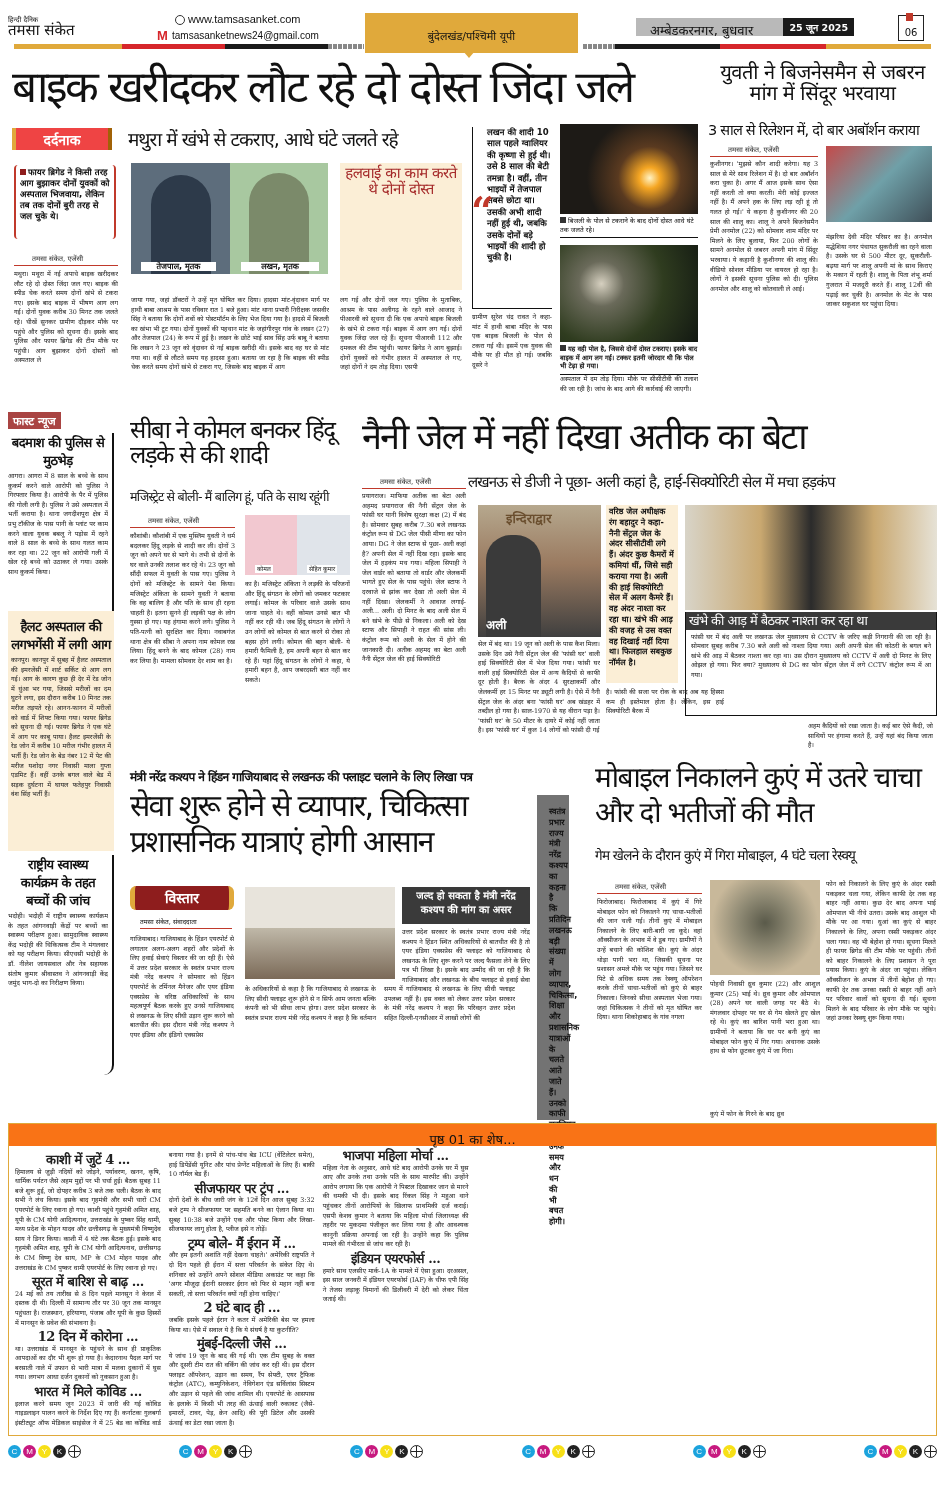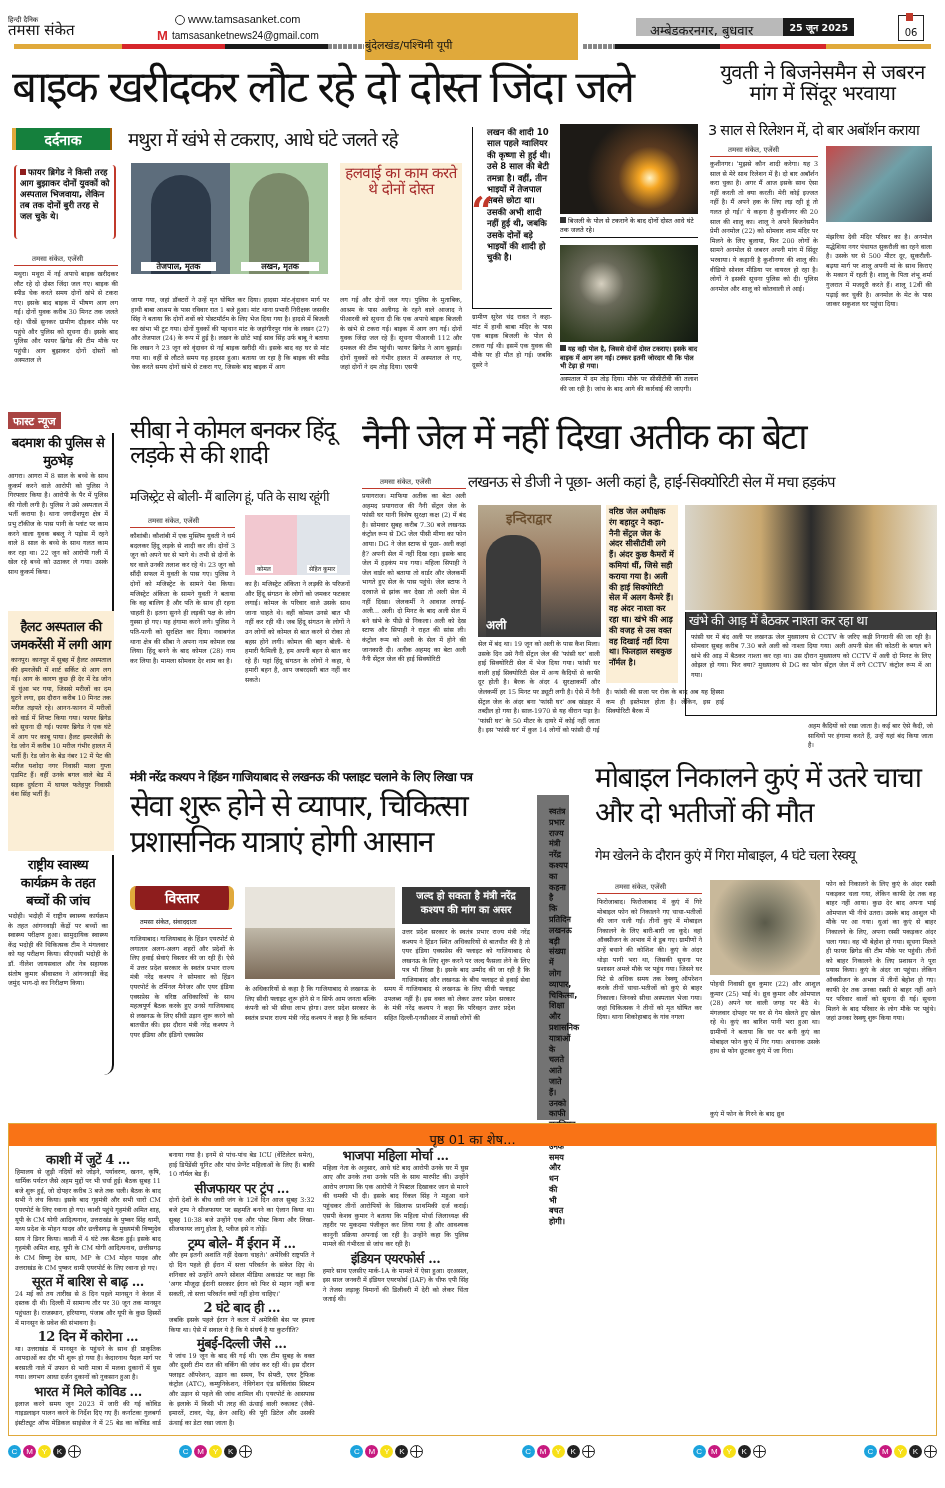--- a/index.html
+++ b/index.html
@@ -17,21 +17,21 @@
 </head>
 <body>
 
 <div class="abs" style="left:0;top:0;width:945px;height:50px">
   <div class="abs" style="left:8px;top:15px;font-size:7px">हिन्दी दैनिक</div>
   <div class="abs hl" style="left:8px;top:23px;font-size:15px;letter-spacing:0">तमसा संकेत</div>
   <div class="abs" style="left:175px;top:15px;width:10px;height:10px;border:1.5px solid #333;border-radius:50%"></div>
   <div class="abs" style="left:188px;top:13px;font-size:11px;font-family:'Liberation Sans',sans-serif">www.tamsasanket.com</div>
   <div class="abs" style="left:157px;top:28px;font-weight:bold;font-size:13px;color:#d6262b;font-family:'Liberation Sans',sans-serif">M</div>
   <div class="abs" style="left:172px;top:30px;font-size:10px;font-family:'Liberation Sans',sans-serif">tamsasanketnews24@gmail.com</div>
-  <div class="abs" style="left:365px;top:13px;width:213px;height:47px;background:#e0a93b;text-align:left;padding-top:24px;font-size:11px">
+  <div class="abs" style="left:365px;top:13px;width:213px;height:40px;background:#e0a93b;text-align:center;padding-top:15px;font-size:11px">
     <span>बुंदेलखंड/पश्चिमी यूपी</span>
   </div>
   <div class="abs" style="left:463px;top:51px;width:0;height:0;border-left:6px solid transparent;border-right:6px solid transparent;border-top:7px solid #e0a93b"></div>
   <div class="abs" style="left:636px;top:18px;width:218px;height:18px;background:#b9b9b9;display:flex">
     <span style="font-size:13px;padding:3px 14px;flex:1">अम्बेडकरनगर, बुधवार</span>
     <span style="font-size:9.5px;padding:3px 6px;background:#1a1a1a;color:#fff;font-weight:bold">25 जून 2025</span>
   </div>
   <div class="abs" style="left:898px;top:15px;width:26px;height:26px;border:1px solid #222;font-size:10px;text-align:center;padding-top:11px">
     <span>06</span>
   </div>
@@ -46,21 +46,21 @@
   <div class="abs" style="left:583px;top:44px;width:348px;height:5px;display:flex">
     <div style="flex:0.3;background:repeating-linear-gradient(90deg,#888 0 4px,#fff 4px 5px)"></div>
       <div style="flex:1;background:#1a1a1a"></div>
       <div style="flex:1;background:#d6262b"></div>
       <div style="flex:1;background:#e0a93b"></div>
   </div>
 </div>
 
 <div class="abs hl" style="left:12px;top:64px;width:690px;font-size:44px;letter-spacing:-2.5px;white-space:nowrap">बाइक खरीदकर लौट रहे दो दोस्त जिंदा जले</div>
 
-<div class="abs" style="left:12px;top:128px;width:100px;height:22px;background:#15803d;border-left:4px solid #e0a93b;border-right:2px solid #a16207;color:#fff;font-weight:bold;font-size:14px;text-align:center;padding-top:2px">
+<div class="abs" style="left:12px;top:128px;width:100px;height:22px;background:#ef4444;border-left:4px solid #e0a93b;border-right:4px solid #a16207;color:#fff;font-weight:bold;font-size:14px;text-align:center;padding-top:2px">
   <span>दर्दनाक</span>
 </div>
 <div class="abs hl" style="left:128px;top:130px;font-size:19px;white-space:nowrap">मथुरा में खंभे से टकराए, आधे घंटे जलते रहे</div>
 
 <div class="abs" style="left:14px;top:165px;width:102px;height:74px;border-left:2px solid #c0392b;border-right:2px solid #c0392b;border-radius:4px;padding:2px 4px 0 4px;font-size:8.5px;line-height:11px;font-weight:bold">
   <span style="display:inline-block;width:6px;height:6px;background:#8e1d1d;margin-right:2px"></span><span>फायर ब्रिगेड ने किसी तरह आग बुझाकर दोनों युवकों को अस्पताल भिजवाया, लेकिन तब तक दोनों बुरी तरह से जल चुके थे।</span>
 </div>
 <div class="abs byline" style="left:14px;top:254px;width:104px">तमसा संकेत, एजेंसी</div>
 <div class="abs body" style="left:14px;top:270px;width:104px;height:128px">मथुरा। मथुरा में नई अपाचे बाइक खरीदकर लौट रहे दो दोस्त जिंदा जल गए। बाइक की स्पीड चेक करते समय दोनों खंभे से टकरा गए। इसके बाद बाइक में भीषण आग लग गई। दोनों युवक करीब 30 मिनट तक जलते रहे। चीखें सुनकर ग्रामीण दौड़कर मौके पर पहुंचे और पुलिस को सूचना दी। इसके बाद पुलिस और फायर ब्रिगेड की टीम मौके पर पहुंची। आग बुझाकर दोनों दोस्तों को अस्पताल ले</div>
 
@@ -103,21 +103,21 @@
 
 <div class="abs" style="left:8px;top:410px;width:106px;height:700px">
   <div style="display:inline-block;background:#a94442;color:#fff;font-weight:bold;font-size:11px;padding:1px 5px">
     <span>फास्ट न्यूज</span>
   </div>
   <div style="border-right:2px solid #111;padding-right:4px;height:178px">
     <div class="sub">बदमाश की पुलिस से मुठभेड़</div>
     <div class="body" style="height:138px">आगरा। आगरा में 8 साल के बच्चे के साथ कुकर्म करने वाले आरोपी को पुलिस ने गिरफ्तार किया है। आरोपी के पैर में पुलिस की गोली लगी है। पुलिस ने उसे अस्पताल में भर्ती कराया है। थाना जगदीशपुरा क्षेत्र में प्रभु टॉकीज के पास पानी के प्लांट पर काम करने वाला युवक बबलू ने पड़ोस में रहने वाले 8 साल के बच्चे के साथ गलत काम कर रहा था। 22 जून को आरोपी गली में खेल रहे बच्चे को उठाकर ले गया। उसके साथ कुकर्म किया।</div>
   </div>
   <div style="background:#fbeed6;padding:2px 3px;height:240px">
-    <div class="sub">हैलट अस्पताल की जमकरेंसी में लगी आग</div>
+    <div class="sub">हैलट अस्पताल की लगभगेंसी में लगी आग</div>
     <div class="body" style="height:200px">कानपुर। कानपुर में सुबह में हैलट अस्पताल की इमरजेंसी में शार्ट सर्किट से आग लग गई। आग के कारण कुछ ही देर में रेड जोन में धुंआ भर गया, जिससे मरीजों का दम घुटने लगा, इस दौरान करीब 10 मिनट तक मरीज तड़पते रहे। आनन-फानन में मरीजों को वार्ड में शिफ्ट किया गया। फायर ब्रिगेड को सूचना दी गई। फायर ब्रिगेड ने एक घंटे में आग पर काबू पाया। हैलट इमरजेंसी के रेड जोन में करीब 10 मरीज गंभीर हालत में भर्ती हैं। रेड जोन के बेड नंबर 12 में पेट की मरीज यशोदा नगर निवासी माला गुप्ता एडमिट हैं। वहीं उनके बगल वाले बेड में सड़क दुर्घटना में घायल फतेहपुर निवासी वंश सिंह भर्ती हैं।</div>
   </div>
   <div style="border-right:2px solid #111;border-radius:0 0 10px 0;padding-right:4px;height:220px">
     <div class="sub">राष्ट्रीय स्वास्थ्य कार्यक्रम के तहत बच्चों की जांच</div>
     <div class="body" style="height:155px">भदोही। भदोही में राष्ट्रीय स्वास्थ्य कार्यक्रम के तहत आंगनवाड़ी केंद्रों पर बच्चों का स्वास्थ्य परीक्षण हुआ। सामुदायिक स्वास्थ्य केंद्र भदोही की चिकित्सक टीम ने मंगलवार को यह परीक्षण किया। सीएचसी भदोही के डॉ. नीलेश जायसवाल और नेत्र सहायक संतोष कुमार श्रीवास्तव ने आंगनवाड़ी केंद्र जमुंद भाग-दो का निरीक्षण किया।</div>
   </div>
 </div>
 
 <div class="abs hl" style="left:130px;top:418px;width:225px;font-size:24px;letter-spacing:-1.5px">सीबा ने कोमल बनकर हिंदू लड़के से की शादी</div>
 <div class="abs hl" style="left:130px;top:490px;font-size:12.5px;white-space:nowrap;letter-spacing:-0.8px">मजिस्ट्रेट से बोली- मैं बालिग हूं, पति के साथ रहूंगी</div>

